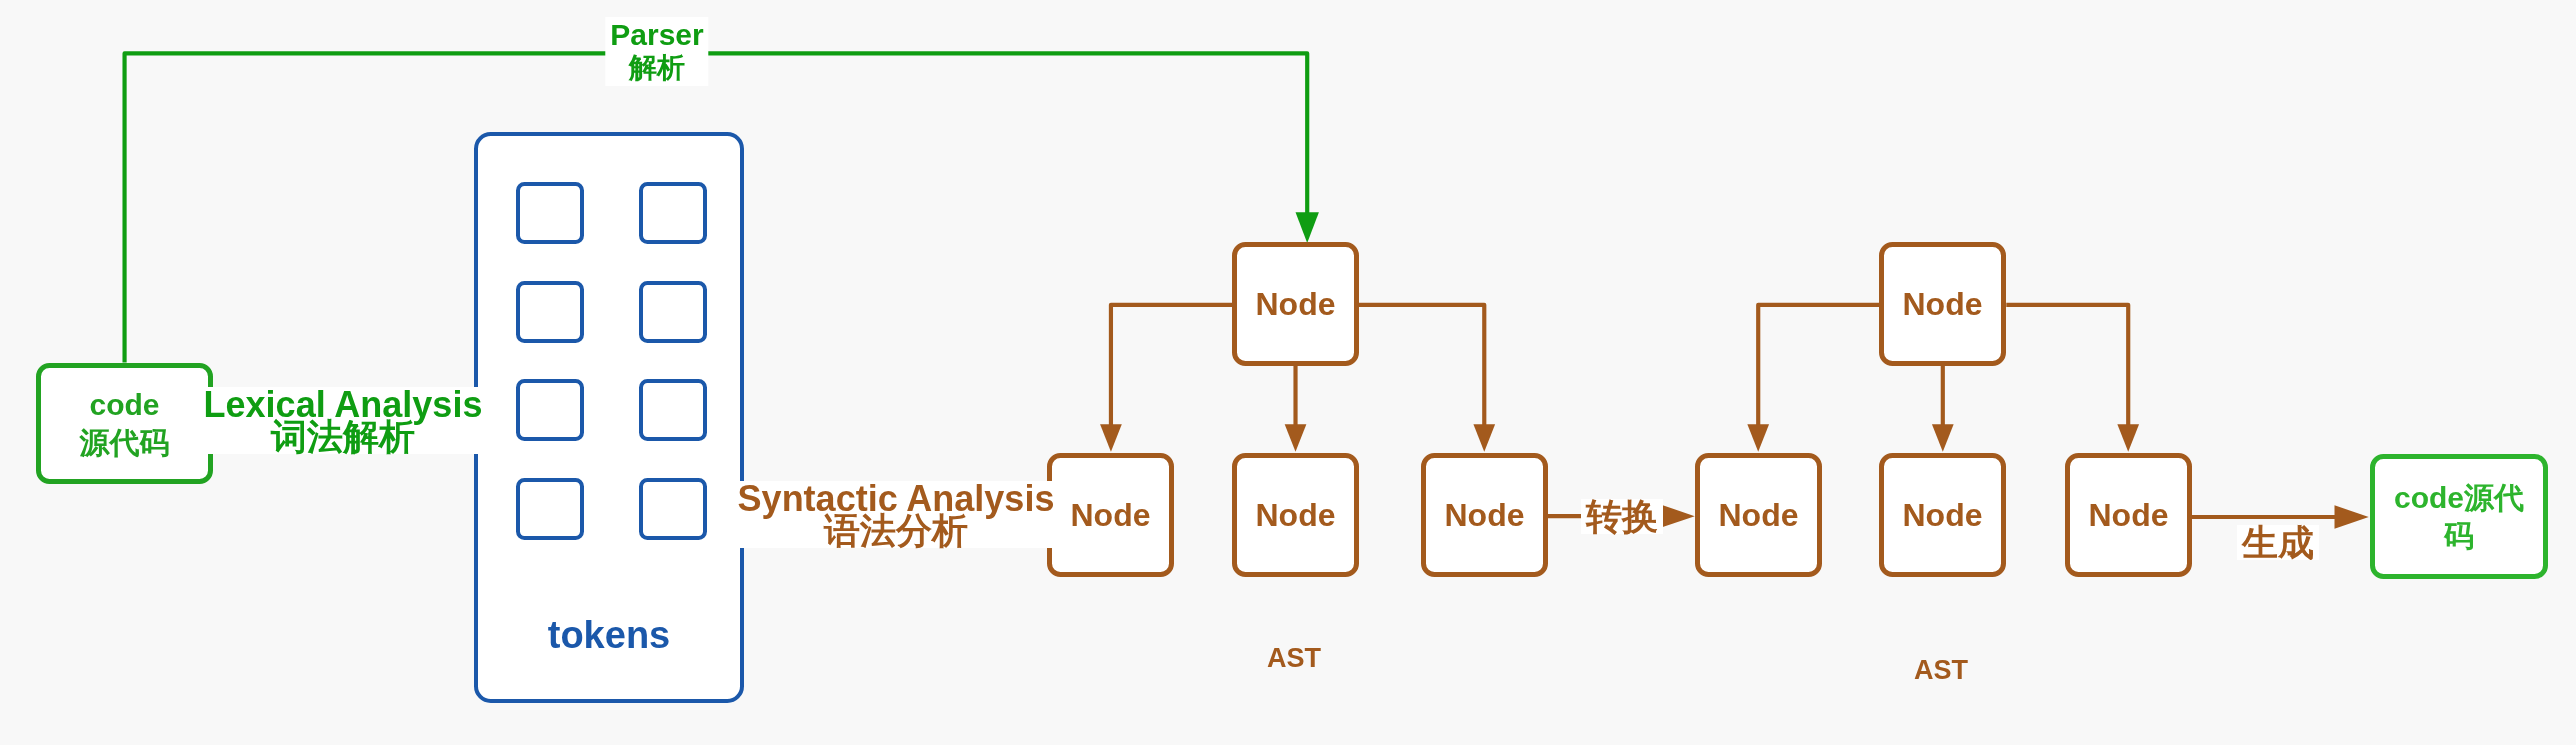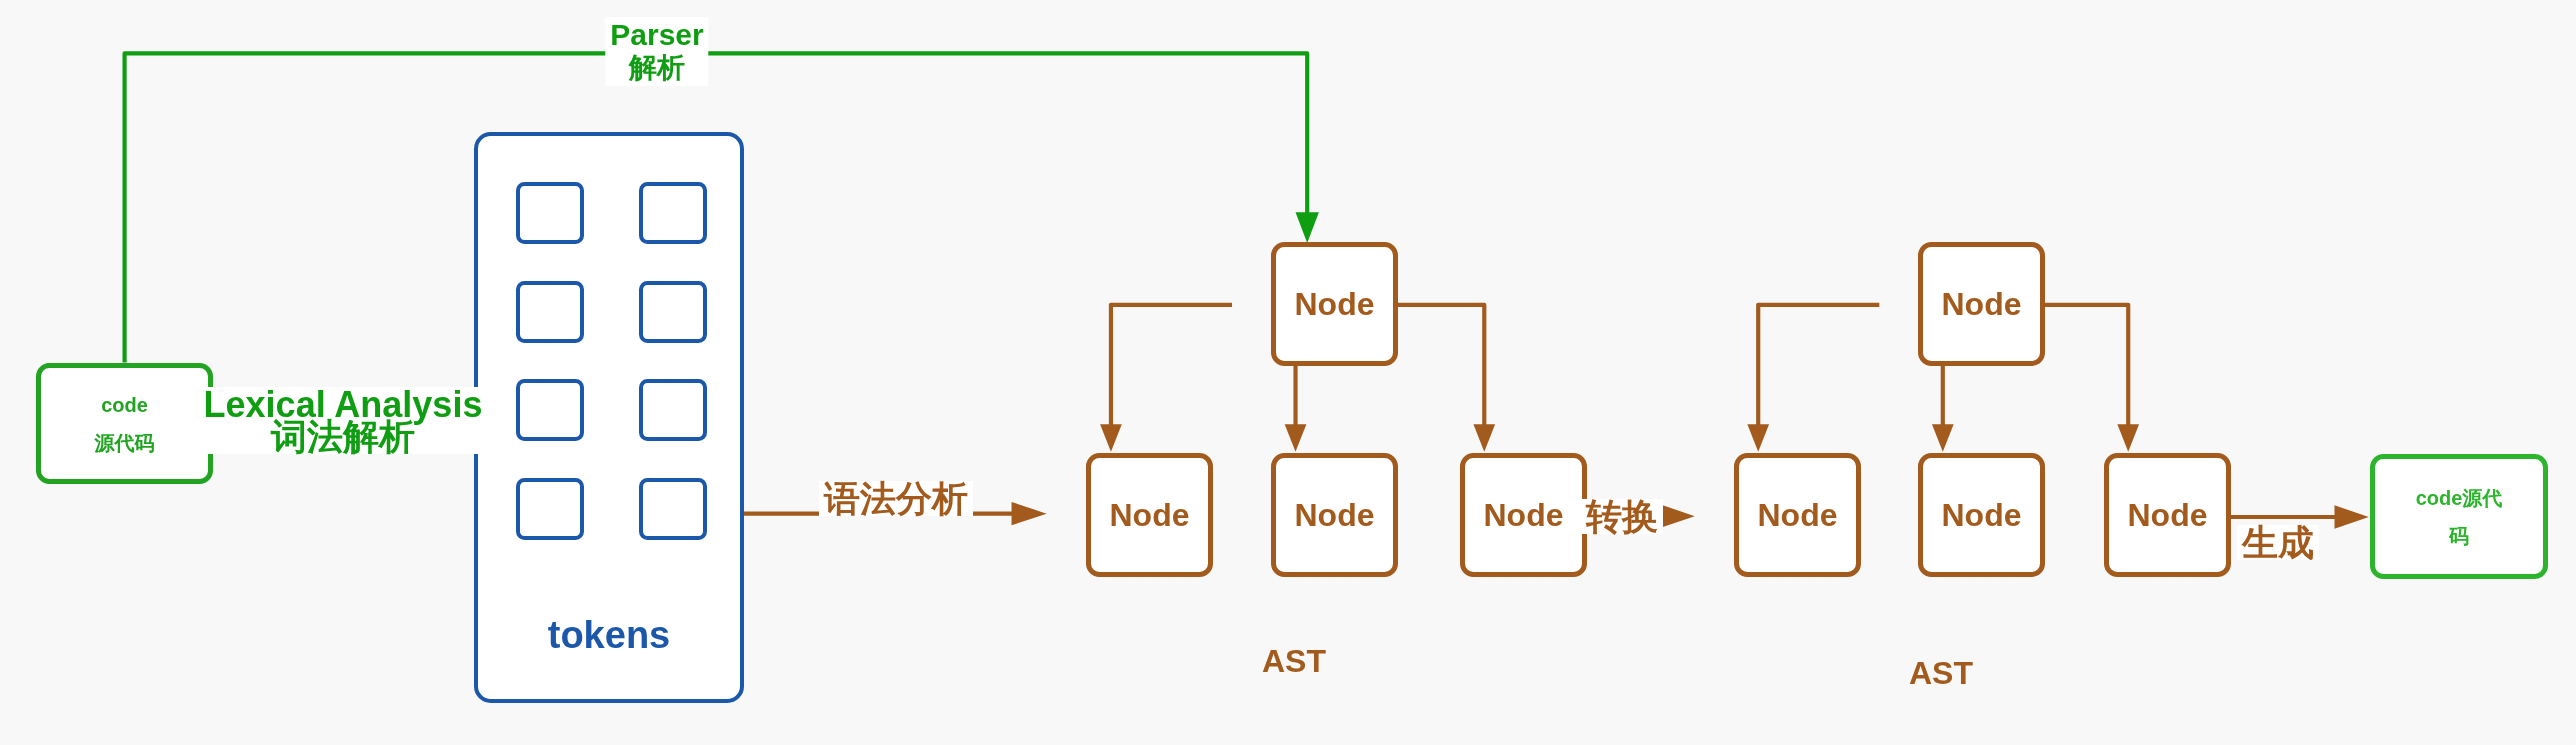--- a/index.html
+++ b/index.html
@@ -11,35 +11,35 @@
   body{
     width:2576px;height:745px;position:relative;overflow:hidden;
     background:var(--page-bg);
     font-family:"Liberation Sans","DejaVu Sans",sans-serif;
     font-weight:bold;
   }
   svg.wires{position:absolute;left:0;top:0;z-index:1;}
   .box{position:absolute;z-index:2;background:#fff;display:flex;flex-direction:column;
        align-items:center;justify-content:center;text-align:center;}
   .green-box{border:5px solid var(--green-source);border-radius:13.4px;color:var(--green-source);
-       font-size:20px;line-height:38px;}
+       font-size:30px;line-height:38px;}
   .green-box.output{border-color:var(--green-output);color:var(--green-output);}
   .node-box{border:5px solid var(--brown);border-radius:13.4px;color:var(--brown);
-       font-size:32px;width:127px;height:124px;margin-left:39px;}
+       font-size:32px;width:127px;height:124px;}
   .tokens-box{border:4.2px solid var(--blue);border-radius:16.7px;
        left:474px;top:132px;width:270px;height:571px;display:block;}
   .token-square{position:absolute;width:68px;height:62px;border:4.2px solid var(--blue);
        border-radius:8.4px;background:#fff;}
   .tokens-caption{position:absolute;left:0;top:478px;width:100%;text-align:center;
        color:var(--blue);font-size:38px;}
   .flow-label{position:absolute;z-index:3;text-align:center;font-size:36px;line-height:32px;
        background:var(--label-bg);padding:1.7px 5px;transform:translateX(-50%);white-space:nowrap;}
   .flow-label.green{color:var(--green-line);}
   .flow-label.brown{color:var(--brown);}
-  .ast-caption{position:absolute;z-index:3;color:var(--brown);font-size:32px;
+  .ast-caption{position:absolute;z-index:3;color:var(--brown);font-size:27px;
        transform:translateX(-50%);}
   .wire{fill:none;stroke-width:5px;stroke-linejoin:round;}
   .wire.green{stroke:var(--green-line);}
   .wire.brown{stroke:var(--brown);}
   .head.green{fill:var(--green-line);stroke:none;}
   .head.brown{fill:var(--brown);stroke:none;}
 </style>
 </head>
 <body>
 
@@ -127,20 +127,21 @@
   <div>Parser</div>
   <div style="font-size:28px;">解析</div>
 </div>
 
 <div class="flow-label green" style="left:343px;top:387px;">
   <div>Lexical Analysis</div>
   <div>词法解析</div>
 </div>
 
 <div class="flow-label brown" style="left:896px;top:481px;">
+  <div>Syntactic Analysis</div>
   <div>语法分析</div>
 </div>
 
 <div class="flow-label brown" style="left:1622px;top:499px;text-align:right;">转换</div>
 
 <div class="flow-label brown" style="left:2278px;top:525px;font-family:Liberation Serif, serif;">生成</div>
 
 <div class="ast-caption" style="left:1294px;top:643px;">AST</div>
 <div class="ast-caption" style="left:1941px;top:655px;">AST</div>
 

